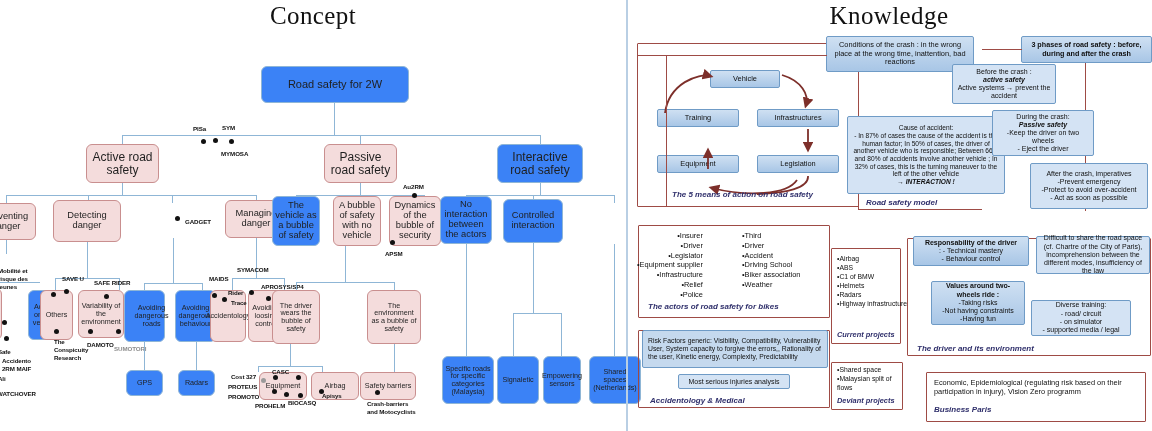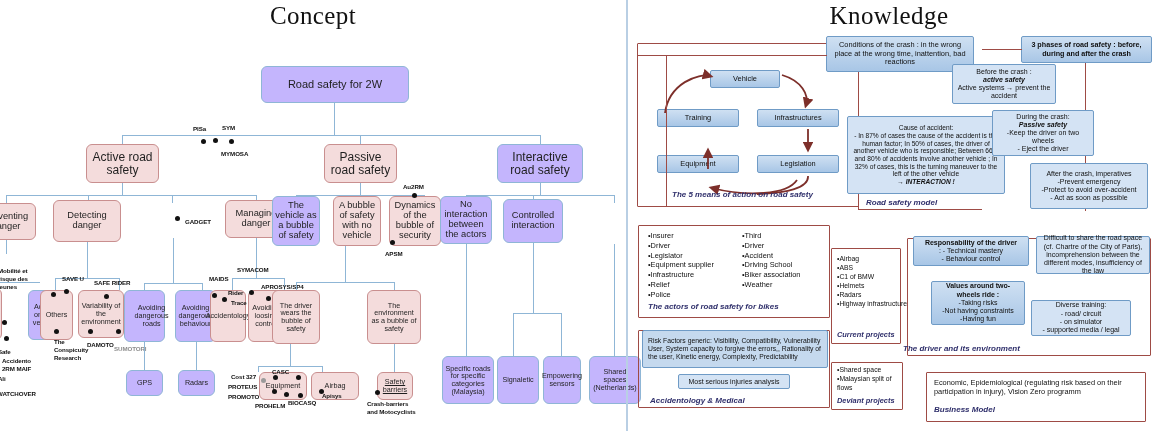--- a/index.html
+++ b/index.html
@@ -15,21 +15,21 @@
 
   .panel-title{position:absolute;width:100%;text-align:center;top:2px;
       font-family:"Liberation Serif",serif;font-size:25px;font-weight:400;
       letter-spacing:.4px;color:#111;}
 
   
   .node{position:absolute;box-sizing:border-box;border-radius:6px;
         display:flex;align-items:center;justify-content:center;
         text-align:center;line-height:1.07;padding:1px 2px;
         font-size:8.5px;color:#1f1f1f;}
-  .node.blue{background:#c4b5fd;border:1px solid #8fb6d6;}
+  .node.blue{background:#3b82f6;border:1px solid #8fb6d6;}
   .node.pink{background:#f4dcdc;border:1px solid #c98f8f;}
   .node.root{font-size:11px;}
   .node.l1{font-size:12px;}
   .node.l2{font-size:9.3px;}
   .node.tiny{font-size:7.2px;}
 
   
   .ln{position:absolute;background:#8fb6d6;}
   .lnv{width:1px;}
   .lnh{height:1px;}
@@ -201,21 +201,21 @@
   <div class="node pink tiny" style="left:367px;top:290px;width:54px;height:54px;">The environment as a bubble of safety</div>
 
   <div class="ln lnv" style="left:290px;top:344px;height:22px;"></div>
   <div class="ln lnh" style="left:258px;top:366px;width:64px;"></div>
   <div class="ln lnv" style="left:258px;top:366px;height:6px;"></div>
   <div class="ln lnv" style="left:322px;top:366px;height:6px;"></div>
   <div class="ln lnv" style="left:394px;top:344px;height:28px;"></div>
 
   <div class="node pink tiny" style="left:259px;top:372px;width:48px;height:28px;">Equipment</div>
   <div class="node pink tiny" style="left:311px;top:372px;width:48px;height:28px;">Airbag</div>
-  <div class="node pink tiny" style="left:377px;top:372px;width:36px;height:28px;text-decoration:underline;">Safety barriers</div>
+  <div class="node pink tiny" style="left:360px;top:372px;width:56px;height:28px;">Safety barriers</div>
 
   <div class="dot grey" style="left:261px;top:378px;"></div>
   <div class="dot" style="left:273px;top:375px;"></div>
   <div class="dot" style="left:296px;top:375px;"></div>
   <div class="dot" style="left:272px;top:389px;"></div>
   <div class="dot" style="left:284px;top:392px;"></div>
   <div class="dot" style="left:298px;top:393px;"></div>
   <div class="dot" style="left:319px;top:389px;"></div>
   <div class="dot" style="left:375px;top:390px;"></div>
 
@@ -301,21 +301,21 @@
   </div>
 
   <div class="kbox lt" style="left:404px;top:163px;width:118px;height:46px;flex-direction:column;font-size:7px;line-height:1.16;">
     <span>After the crash, imperatives</span>
     <span>-Prevent emergency</span>
     <span>-Protect to avoid over-accident</span>
     <span>- Act as soon as possible</span>
   </div>
 
   <div class="kgroup" style="left:12px;top:225px;width:192px;height:93px;"></div>
-  <div class="bullets" style="left:22px;top:231px;">
+  <div class="bullets" style="left:11px;top:231px;text-align:right;">
     <div>Insurer</div>
     <div>Driver</div>
     <div>Legislator</div>
     <div>Equipment supplier</div>
     <div>Infrastructure</div>
     <div>Relief</div>
     <div>Police</div>
   </div>
   <div class="bullets" style="left:116px;top:231px;">
     <div>Third</div>
@@ -362,18 +362,18 @@
     <span>-Taking risks</span>
     <span>-Not having constraints</span>
     <span>-Having fun</span>
   </div>
   <div class="kbox lt" style="left:405px;top:300px;width:100px;height:36px;flex-direction:column;font-size:7px;line-height:1.2;">
     <span>Diverse training:</span>
     <span>- road/ circuit</span>
     <span>-  on simulator</span>
     <span>- supported media / legal</span>
   </div>
-  <div class="kcap" style="left:277px;top:344px;">The driver and its environment</div>
+  <div class="kcap" style="left:291px;top:344px;">The driver and its environment</div>
 
   <div class="kgroup" style="left:300px;top:372px;width:220px;height:50px;"></div>
   <div class="txt" style="left:308px;top:379px;width:204px;">Economic, Epidemiological (regulating risk based on their participation in injury), Vision Zero programm</div>
-  <div class="kcap" style="left:308px;top:405px;">Business Model</div>
+  <div class="kcap" style="left:308px;top:405px;">Business Paris</div>
 </div>
 
 </body></html>

